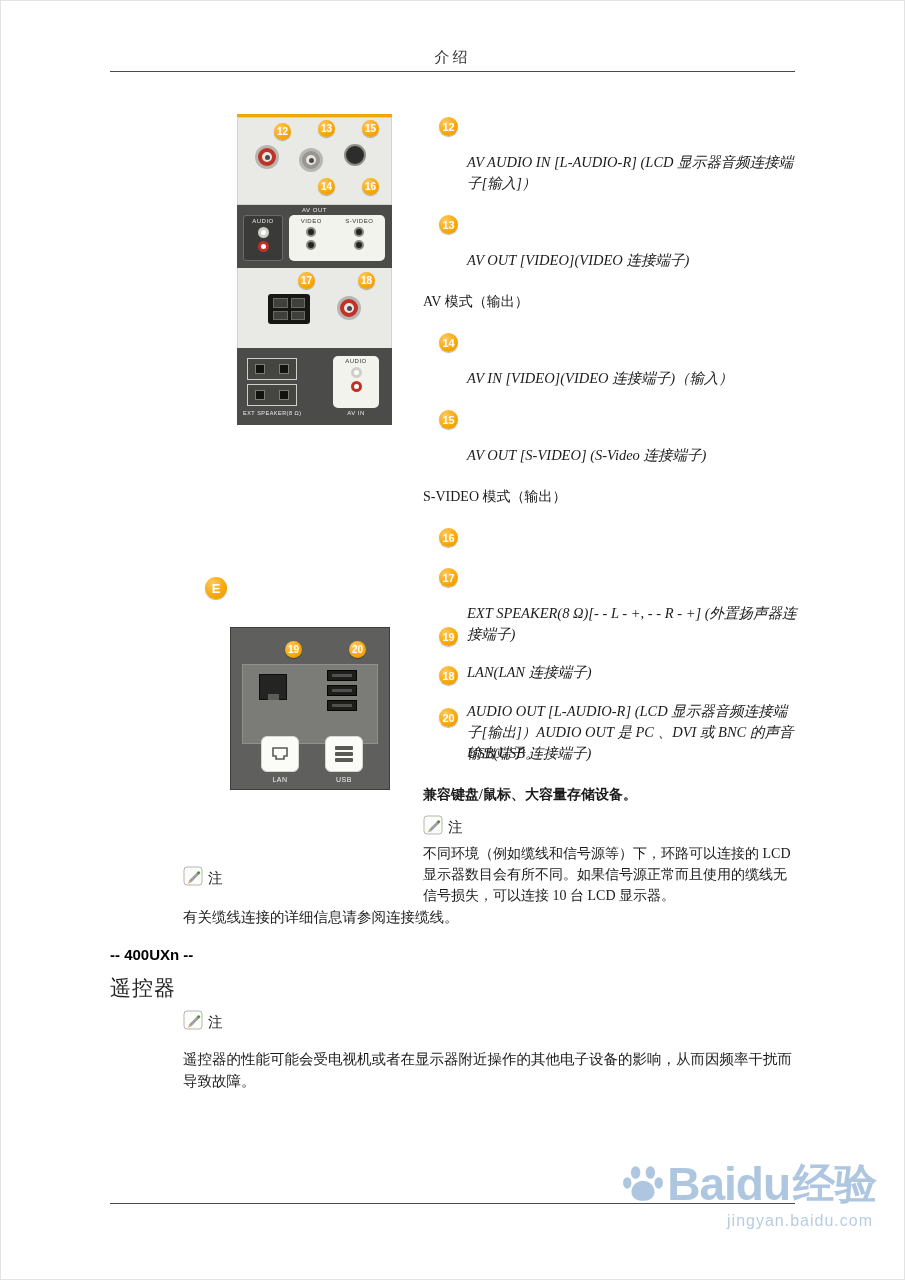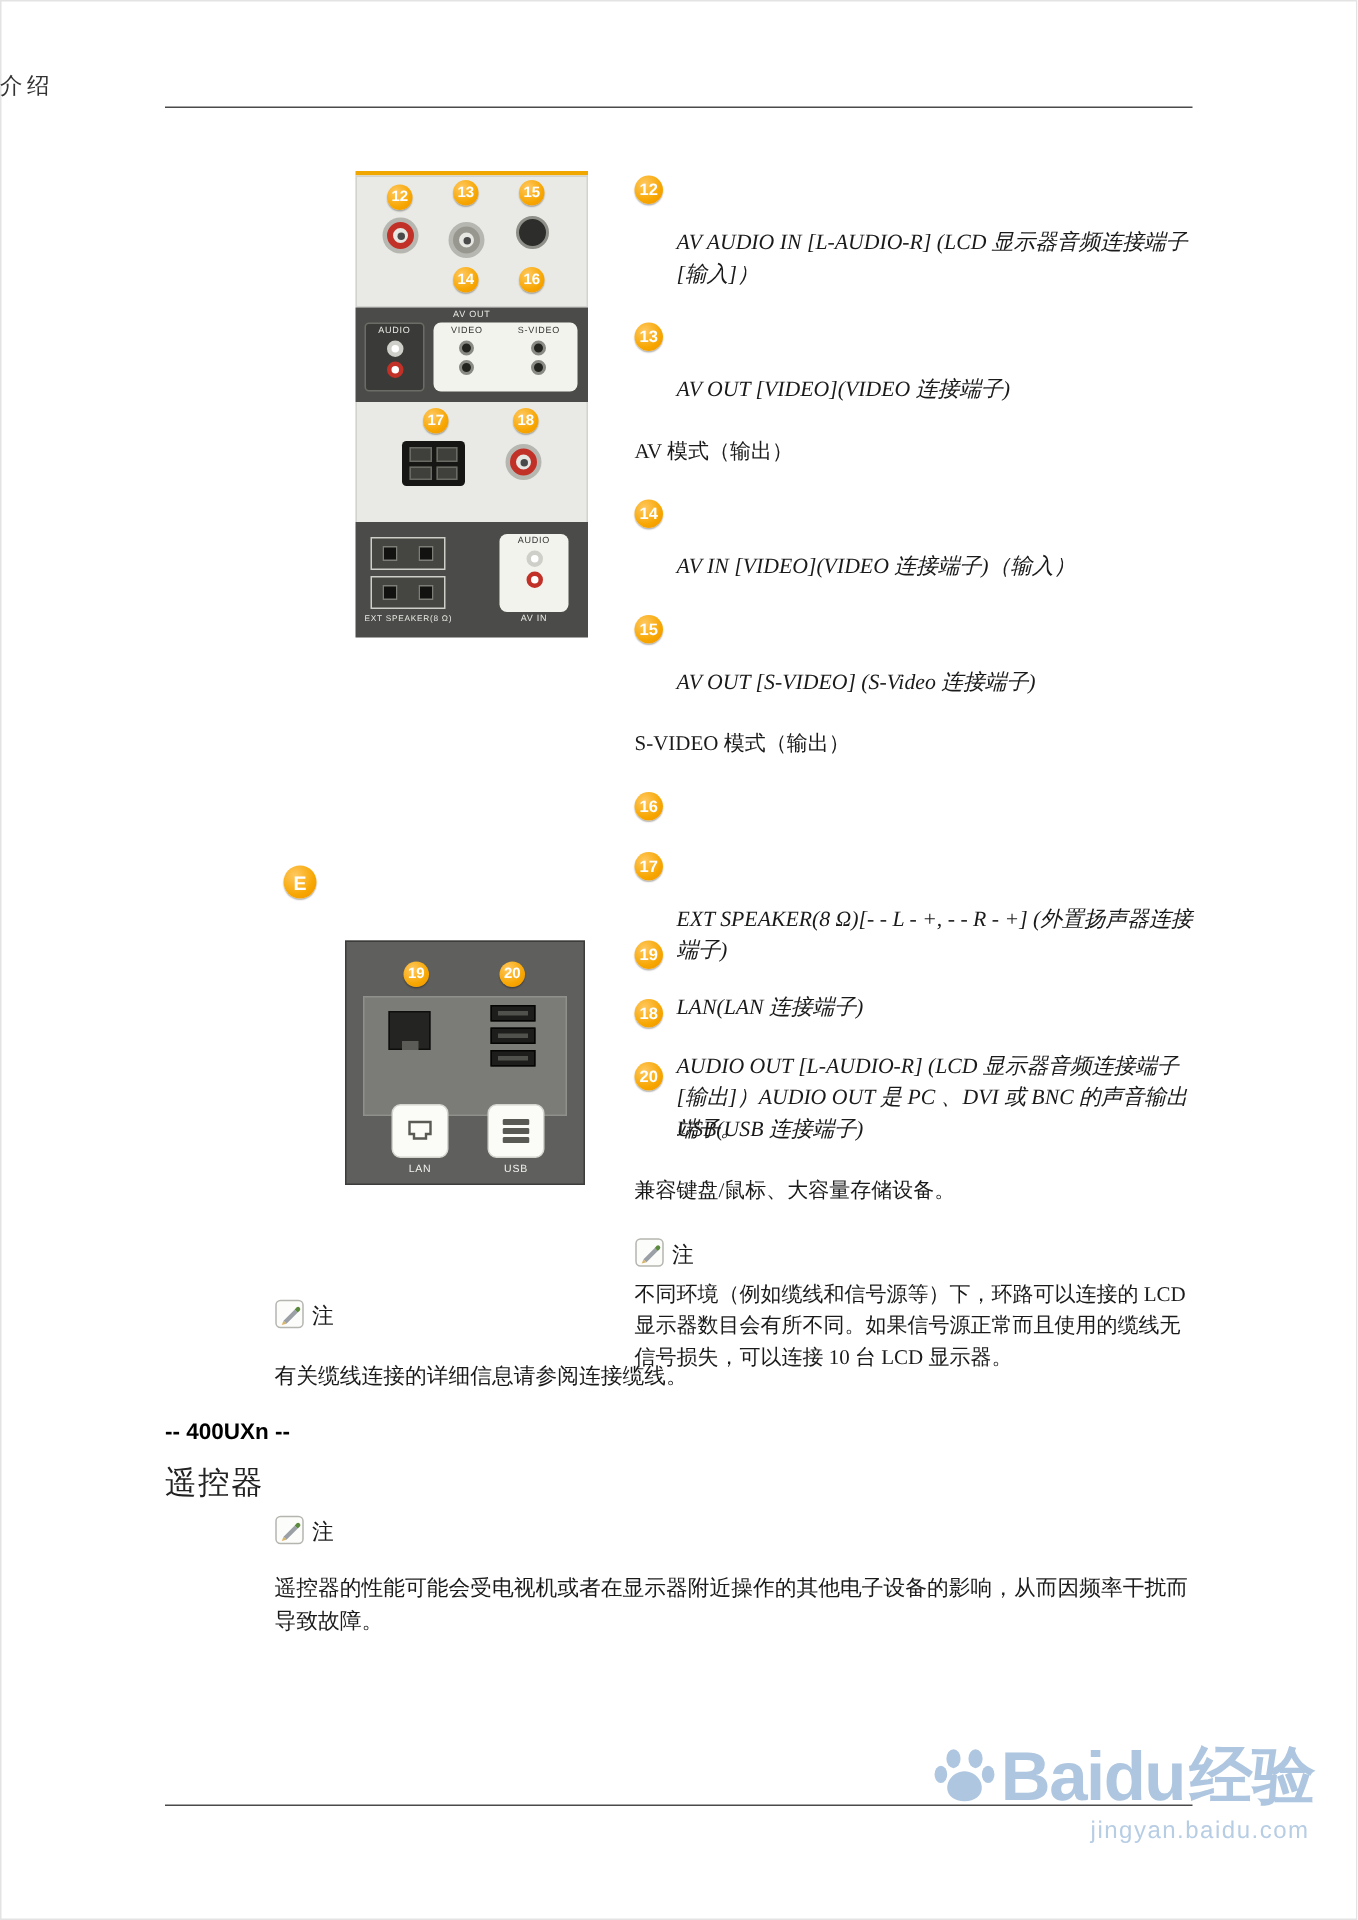--- a/index.html
+++ b/index.html
@@ -2,45 +2,45 @@
 <html><head>
 <meta charset="utf-8">
 <style>
   html,body { margin:0; padding:0; background:#ffffff; }
   .page {
     position:relative; width:905px; height:1280px; background:#fff;
     font-family:"Liberation Serif","DejaVu Serif",serif; color:#1a1a1a;
     box-shadow: inset 0 0 0 1px #e3e3e3; overflow:hidden;
   }
   
-  .header-title { position:absolute; top:48px; left:0; right:0; text-align:left;
+  .header-title { position:absolute; top:48px; left:0; right:0; text-align:center;
     font-size:15px; letter-spacing:3px; color:#333; }
   .header-rule { position:absolute; top:71px; left:110px; width:685px; border-top:1px solid #4a4a4a; }
   .footer-rule { position:absolute; top:1203px; left:110px; width:685px; border-top:1px solid #4a4a4a; }
 
   
   .badge {
     display:inline-flex; align-items:center; justify-content:center;
     width:19px; height:19px; border-radius:50%;
     background: radial-gradient(circle at 35% 30%, #ffc860, #f7a600 62%, #ee9300);
     color:#fff; font:bold 11px "Liberation Sans",sans-serif;
-    box-shadow:0 1px 1px rgba(0,0,0,.3); flex:0 0 auto;
+    box-shadow:0 1px 1px rgba(0,0,0,.3); flex:0 0 auto;margin-left:16px;
   }
   .badge.sm { width:17px; height:17px; font-size:10px; position:absolute; }
   .badge.e  { width:22px; height:22px; font-size:13px; position:absolute; left:189px; top:577px; }
 
   
   .col { position:absolute; left:423px; width:374px; }
   .col1 { top:116px; }
   .col2 { top:626px; }
   .entry { display:flex; gap:9px; align-items:flex-start; margin:0 0 20px 0; }
   .entry .badge { margin-top:1px; }
   .etext { font-style:italic; font-size:14.5px; line-height:21px;margin-top:36px; }
   .ptext { font-size:14px; line-height:21px; margin:0 0 20px 0; }
-  .ptext.tight { margin-bottom:20px; }
+  .ptext.tight { margin-bottom:10px;font-weight:bold; }
   .note-row { display:flex; align-items:flex-end; gap:5px; margin:0 0 8px 0; }
   .note-txt { font-size:14.5px; line-height:16px; }
   .note-icon { display:block; }
 
   
   .abs { position:absolute; }
   .cable-info { left:183px; top:908px; font-size:14.5px; }
   .model { left:110px; top:946px; font:bold 15px "Liberation Sans",sans-serif; color:#000000; }
   .remote-title { left:110px; top:974px; font-size:21px; letter-spacing:1px; color:#222; }
   .remote-text { left:183px; top:1048px; width:620px; font-size:14.5px; line-height:22px; }

